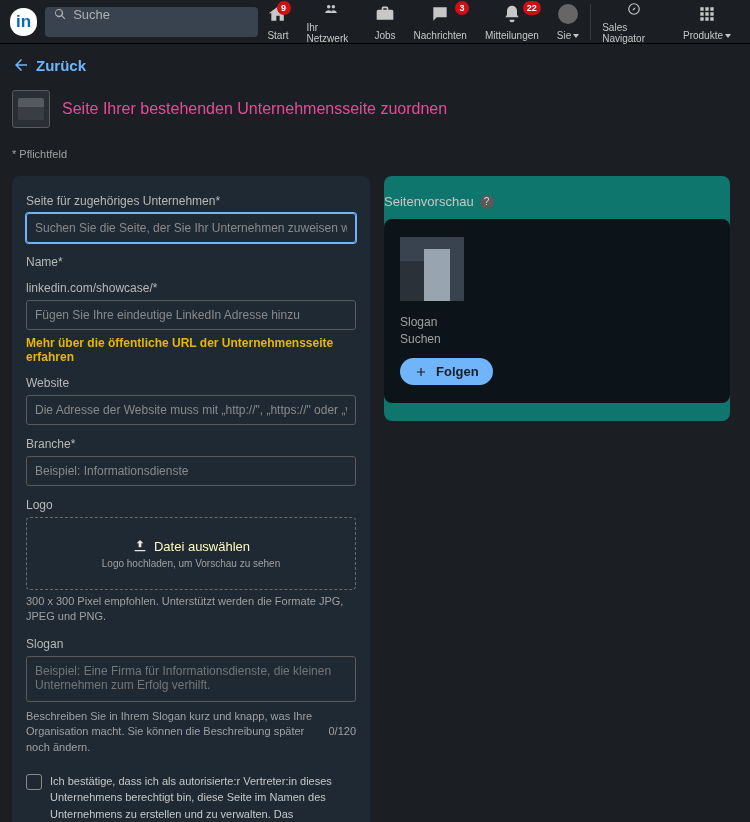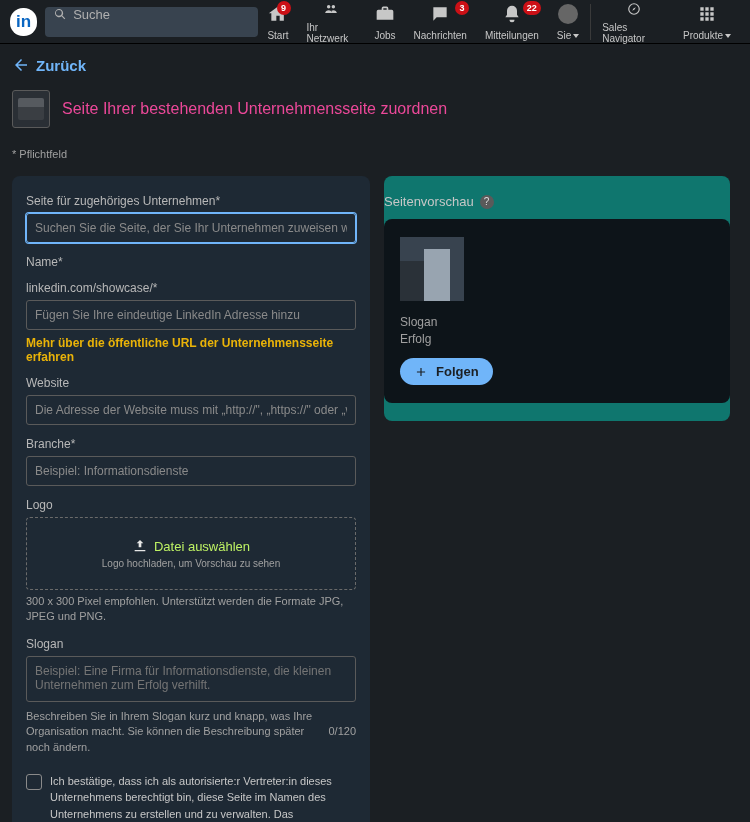--- a/index.html
+++ b/index.html
@@ -30,21 +30,21 @@
 .card{background:#0f766e;border-radius:8px;padding:18px 0}
 .preview-card{background:#0d1419;border-radius:8px;padding:18px 16px;margin-top:8px}
 .field-label{font-size:12px;color:#b8b8b8;margin-bottom:5px;margin-top:12px}
 .field-label:first-child{margin-top:0}
 .input{width:100%;background:transparent;border:1px solid #5a5a5a;border-radius:3px;padding:7px 8px;color:#e6e6e6;font-size:12px}
 .input::placeholder{color:#8a8a8a}
 .input.focused{border-color:#70b5f9;box-shadow:0 0 0 1px #70b5f9}
 .textarea{width:100%;background:transparent;border:1px solid #5a5a5a;border-radius:3px;padding:7px 8px;color:#e6e6e6;font-size:12px;height:46px;resize:none;font-family:inherit}
 .link{color:#eab308;font-size:12px;font-weight:600;margin-top:6px;display:block;cursor:pointer}
 .dropzone{border:1px dashed #6a6a6a;border-radius:4px;padding:20px 10px;text-align:center;margin-top:5px}
-.dz-btn{display:flex;align-items:center;justify-content:center;gap:6px;color:#bef264;font-size:13px;cursor:pointer}
+.dz-btn{display:flex;align-items:center;justify-content:center;gap:6px;color:#fef9c3;font-size:13px;cursor:pointer}
 .dz-sub{font-size:10px;color:#a0a0a0;margin-top:4px}
 .hint{font-size:11px;color:#a0a0a0;margin-top:4px;line-height:1.4}
 .counter-row{display:flex;justify-content:space-between;align-items:center}
 .checkbox-row{display:flex;gap:8px;margin-top:18px;align-items:flex-start}
 .checkbox{width:16px;height:16px;border:1.5px solid #8a8a8a;border-radius:3px;flex-shrink:0;margin-top:1px;background:transparent}
 .checkbox-text{font-size:11px;color:#c7c7c7;line-height:1.5}
 .preview-logo{width:64px;height:64px;background:#38434f;position:relative;margin-bottom:14px}
 .preview-logo::before{content:"";position:absolute;left:0;bottom:0;width:24px;height:40px;background:#2a3138}
 .preview-logo::after{content:"";position:absolute;left:24px;bottom:0;width:26px;height:52px;background:#98a4b0}
 .preview-title{font-size:17px;font-weight:600;color:#e6e6e6;margin-bottom:6px}
@@ -186,21 +186,21 @@
 
     <div class="col-right">
       <div class="card">
         <div class="preview-label">
           <span>Seitenvorschau</span>
           <span class="help-icon">?</span>
         </div>
         <div class="preview-card">
           <div class="preview-logo"></div>
           <div class="preview-sub">Slogan</div>
-          <div class="preview-sub">Erfolg</div>
+          <div class="preview-sub">Suchen</div>
           <button class="follow-btn">
             <svg width="14" height="14" viewBox="0 0 24 24" fill="#1b1f23">
                 <path d="M11 5h2v6h6v2h-6v6h-2v-6H5v-2h6V5z"></path>
               </svg>
             <span>Folgen</span>
           </button>
         </div>
       </div>
     </div>
   </div>

